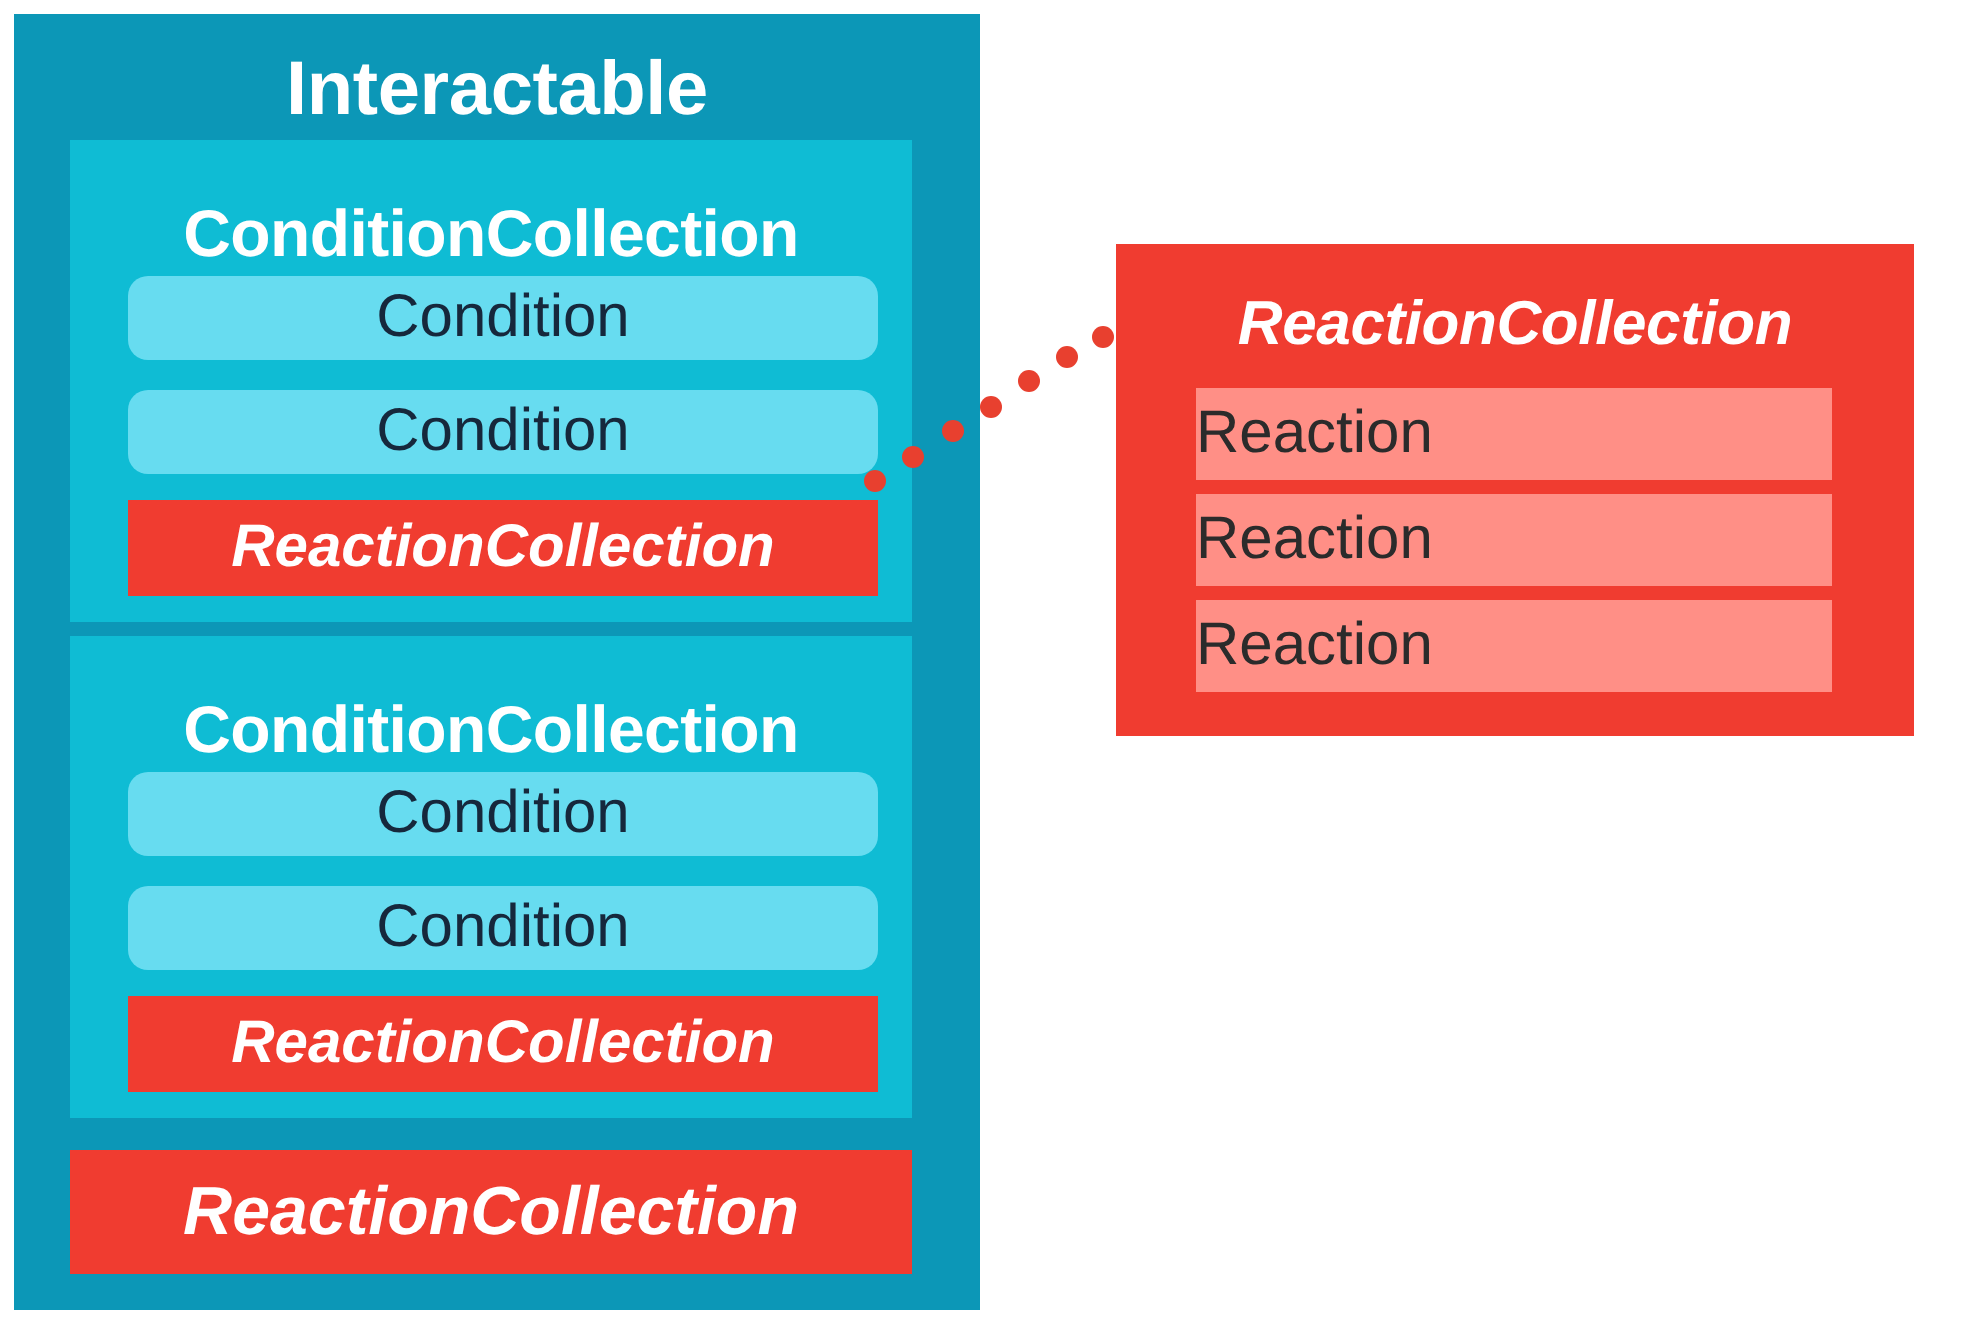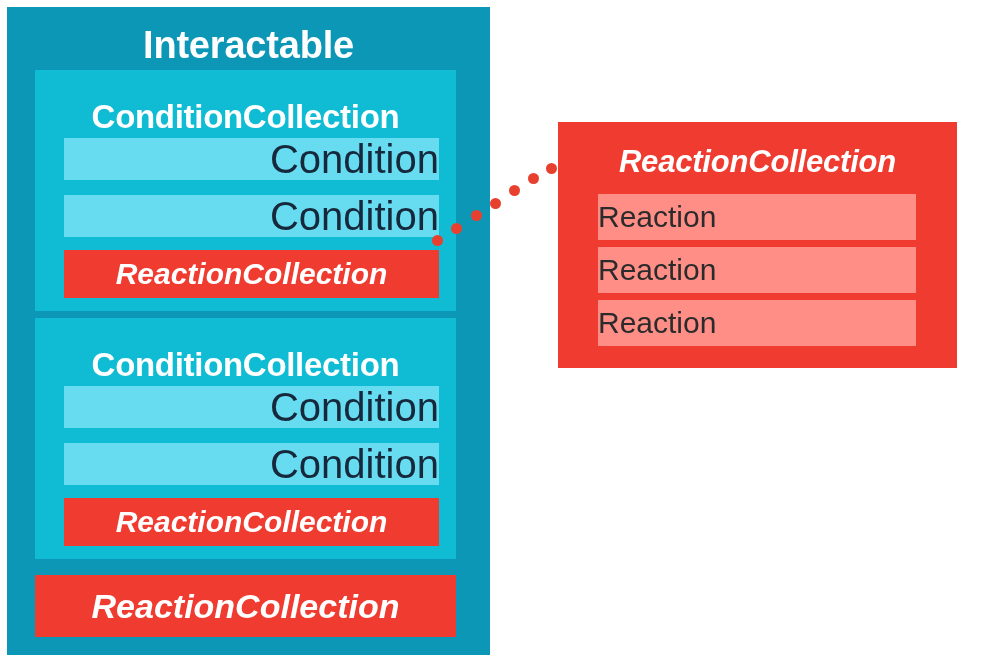--- a/index.html
+++ b/index.html
@@ -71,24 +71,25 @@
   }
 
   
   .condition-row {
     position: absolute;
     left: 29px;
     width: 375px;
     height: 42px;
     background: #67dcf0;
     color: #16283c;
-    font-size: 40px;
+    font-size: 30px;
     line-height: 42px;
-    text-align: right;
-    box-sizing: border-box;
+    text-align: center;
+    box-sizing: border-box;
+    border-radius: 10px;
   }
   .cond-a { top: 68px; }
   .cond-b { top: 125px; }
 
   
   .reaction-collection-inner {
     position: absolute;
     left: 29px;
     width: 375px;
     height: 48px;

